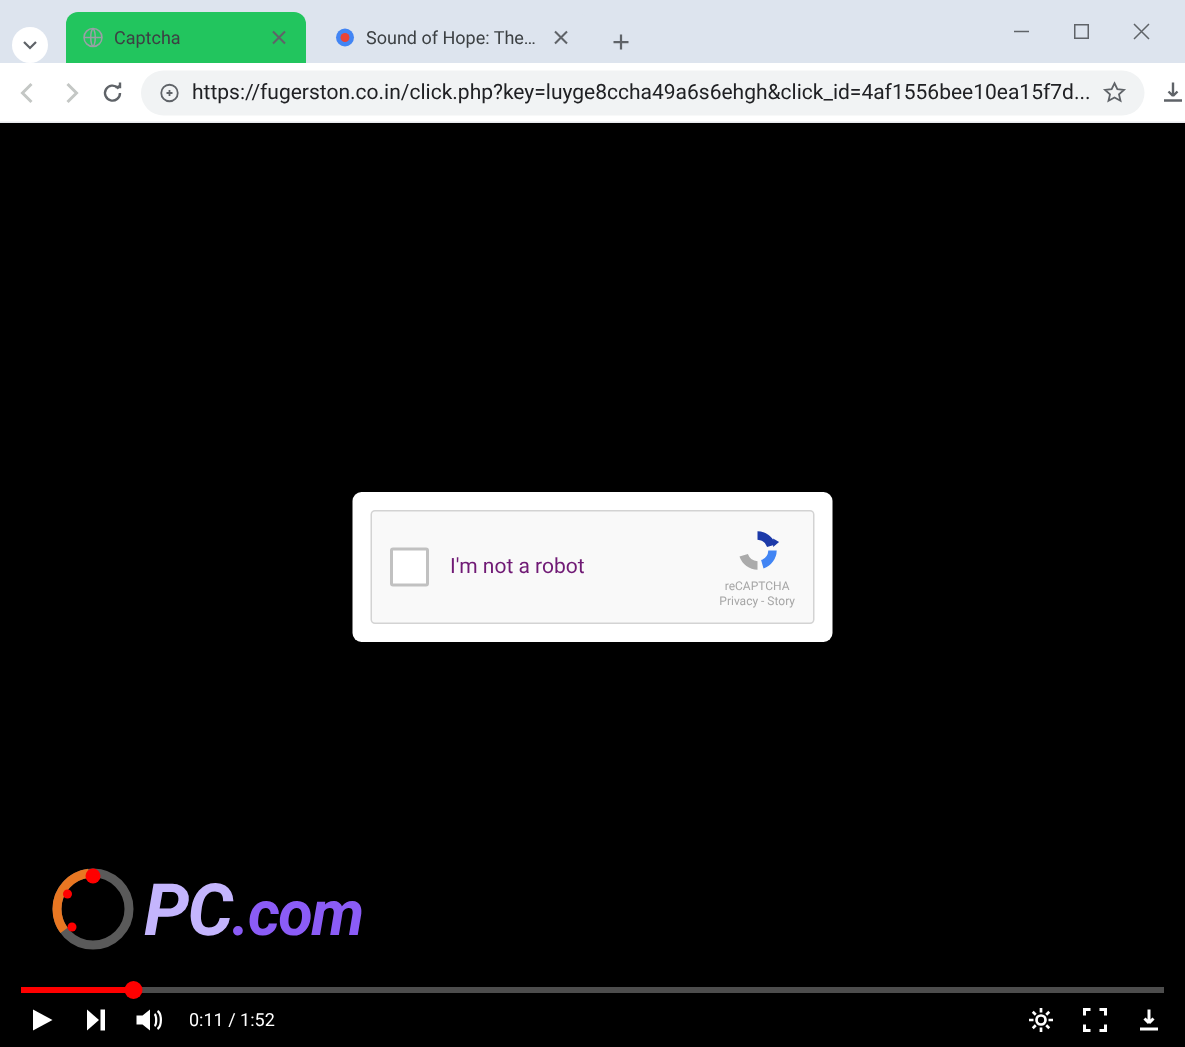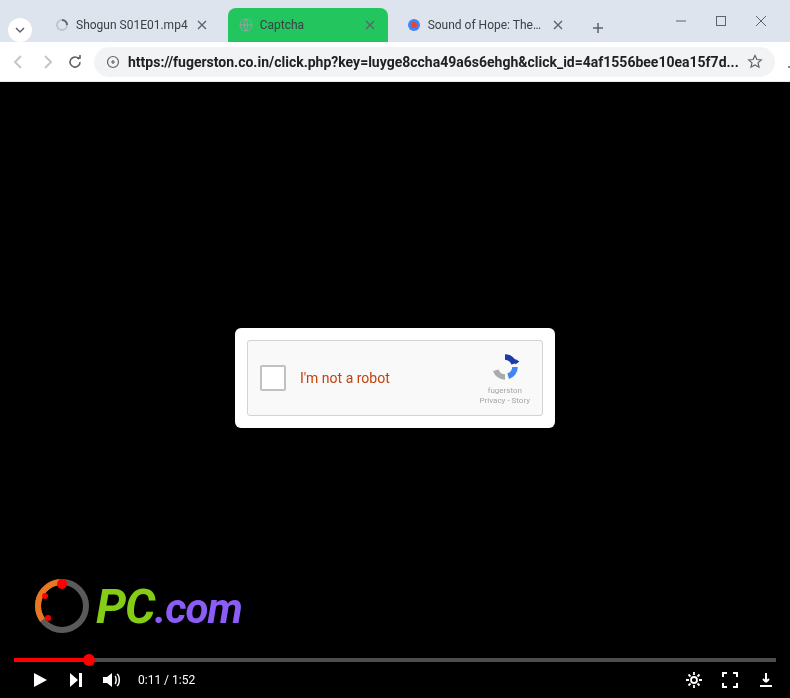--- a/index.html
+++ b/index.html
@@ -15,82 +15,68 @@
 .tab-title { flex: 1; white-space: nowrap; overflow: hidden; text-overflow: ellipsis; }
 .tab-close { width: 16px; height: 16px; display: flex; align-items: center; justify-content: center; color: #5f6368; flex-shrink: 0; }
 .newtab { width: 28px; height: 28px; display: flex; align-items: center; justify-content: center; color: #5f6368; }
 .win-controls { display: flex; gap: 14px; padding: 0 8px; }
 .win-btn { width: 26px; height: 26px; display: flex; align-items: center; justify-content: center; color: #5f6368; }
 
 
 .toolbar { height: 40px; background: #fff; display: flex; align-items: center; padding: 0 10px; gap: 10px; border-bottom: 1px solid #e8eaed; }
 .nav-btn { width: 28px; height: 28px; display: flex; align-items: center; justify-content: center; color: #5f6368; }
 .nav-btn.disabled { color: #c4c7c5; }
-.omnibox { flex: 1; height: 30px; background: #f1f3f4; border-radius: 15px; display: flex; align-items: center; padding: 0 12px; gap: 8px; font-weight: bold; }
+.omnibox { flex: 1; height: 30px; background: #f1f3f4; border-radius: 15px; display: flex; align-items: center; padding: 0 12px; gap: 8px; }
 .omnibox .lock { color: #5f6368; }
 .omnibox .url { flex: 1; font-size: 14px; color: #202124; white-space: nowrap; overflow: hidden; text-overflow: ellipsis; }
 .omnibox .star { color: #5f6368; }
 .tb-icon { width: 28px; height: 28px; display: flex; align-items: center; justify-content: center; color: #5f6368; }
 
 
 .content { position: relative; width: 100%; height: calc(698px - 42px - 40px); background: #000; }
 
 
 .captcha-card { position: absolute; left: 50%; top: 48%; transform: translate(-50%, -50%); width: 320px; background: #fff; border-radius: 6px; padding: 12px; }
 .recaptcha-box { border: 1px solid #d3d3d3; background: #f9f9f9; height: 76px; display: flex; align-items: center; padding: 0 12px; border-radius: 3px; }
 .rc-checkbox { width: 26px; height: 26px; border: 2px solid #c1c1c1; border-radius: 2px; background: #fff; margin-right: 14px; flex-shrink: 0; }
-.rc-label { font-size: 14px; color: #c2410c; flex: 1; }
+.rc-label { font-size: 14px; color: #701a75; flex: 1; }
 .rc-logo { display: flex; flex-direction: column; align-items: center; font-size: 8px; color: #a6a6a6; gap: 1px; }
 .rc-logo-svg { width: 32px; height: 32px; margin-bottom: 2px; }
 .rc-legal { font-size: 8px; color: #a6a6a6; }
 
 
 .watermark { position: absolute; left: 30px; bottom: 60px; display: flex; align-items: center; gap: 2px; }
 .wm-logo { width: 64px; height: 64px; }
 .wm-text { font-family: Arial, sans-serif; font-style: italic; font-weight: 700; font-size: 48px; letter-spacing: -1px; display: flex; align-items: baseline; }
-.wm-pc { color: #84cc16; }
+.wm-pc { color: #c4b5fd; }
 .wm-risk { color: #e87722; }
 .wm-com { color: #8b5cf6; font-size: 42px; }
 
 
 .progress { position: absolute; left: 14px; right: 14px; bottom: 36px; height: 4px; background: rgba(255,255,255,0.3); }
 .progress-played { position: absolute; left: 0; top: 0; bottom: 0; background: #f00; }
 .progress-dot { position: absolute; top: 50%; transform: translate(-50%, -50%); width: 12px; height: 12px; border-radius: 50%; background: #f00; }
-.controls { position: absolute; left: 16px; right: 0; bottom: 0; height: 36px; display: flex; align-items: center; padding: 0 14px; gap: 16px; }
+.controls { position: absolute; left: 4px; right: 0; bottom: 0; height: 36px; display: flex; align-items: center; padding: 0 14px; gap: 16px; }
 .ctrl { width: 20px; height: 20px; display: flex; align-items: center; justify-content: center; color: #fff; }
 .time { color: #fff; font-size: 12px; }
 .spacer { flex: 1; }
 
 svg { display: block; }
 </style>
 </head>
 <body>
 
 <div class="titlebar">
   <div class="titlebar-tabs">
     <div class="tab-dropdown">
       <svg width="12" height="12" viewBox="0 0 12 12">
           <path d="M2 4l4 4 4-4" stroke="#5f6368" stroke-width="1.5" fill="none"></path>
         </svg>
     </div>
 
-    <div class="tab">
-      <span class="tab-favicon">
-        <svg width="14" height="14" viewBox="0 0 14 14">
-            <circle cx="7" cy="7" r="5" stroke="#bfc5cc" stroke-width="2" fill="none"></circle>
-            <path d="M7 2 A5 5 0 0 1 12 7" stroke="#5f6368" stroke-width="2" fill="none"></path>
-          </svg>
-      </span>
-      <span class="tab-title">Shogun S01E01.mp4</span>
-      <span class="tab-close">
-        <svg width="10" height="10" viewBox="0 0 10 10">
-            <path d="M1 1l8 8M9 1l-8 8" stroke="#5f6368" stroke-width="1.4"></path>
-          </svg>
-      </span>
-    </div>
 
     <div class="tab active">
       <span class="tab-favicon">
         <svg width="14" height="14" viewBox="0 0 14 14">
             <circle cx="7" cy="7" r="6" stroke="#9aa0a6" stroke-width="1" fill="none"></circle>
             <path d="M1 7h12M7 1c2 2 2 10 0 12M7 1c-2 2-2 10 0 12" stroke="#9aa0a6" stroke-width="1" fill="none"></path>
           </svg>
       </span>
       <span class="tab-title">Captcha</span>
       <span class="tab-close">
@@ -185,21 +171,21 @@
     <div class="recaptcha-box">
       <div class="rc-checkbox"></div>
       <div class="rc-label">I'm not a robot</div>
       <div class="rc-logo">
         <svg class="rc-logo-svg" viewBox="0 0 40 40">
           <path d="M20 4 A16 16 0 0 1 35 15 L28 17 A9 9 0 0 0 20 11 Z" fill="#1c3aa9"></path>
           <path d="M36 20 A16 16 0 0 1 25 35 L23 28 A9 9 0 0 0 29 20 Z" fill="#4285f4"></path>
           <path d="M20 36 A16 16 0 0 1 5 25 L12 23 A9 9 0 0 0 20 29 Z" fill="#ababab"></path>
           <polygon points="33,10 38,13 33,17" fill="#1c3aa9"></polygon>
         </svg>
-        <div>fugerston</div>
+        <div>reCAPTCHA</div>
         <div class="rc-legal">Privacy - Story</div>
       </div>
     </div>
   </div>
 
   <div class="watermark">
     <svg class="wm-logo" viewBox="0 0 64 64">
       <circle cx="32" cy="32" r="24" fill="none" stroke="#5a5a5a" stroke-width="6"></circle>
       <circle cx="32" cy="32" r="24" fill="none" stroke="#e87722" stroke-width="6" stroke-dasharray="50 100" stroke-dashoffset="-60"></circle>
       <circle cx="32" cy="10" r="5" fill="#f00"></circle>

